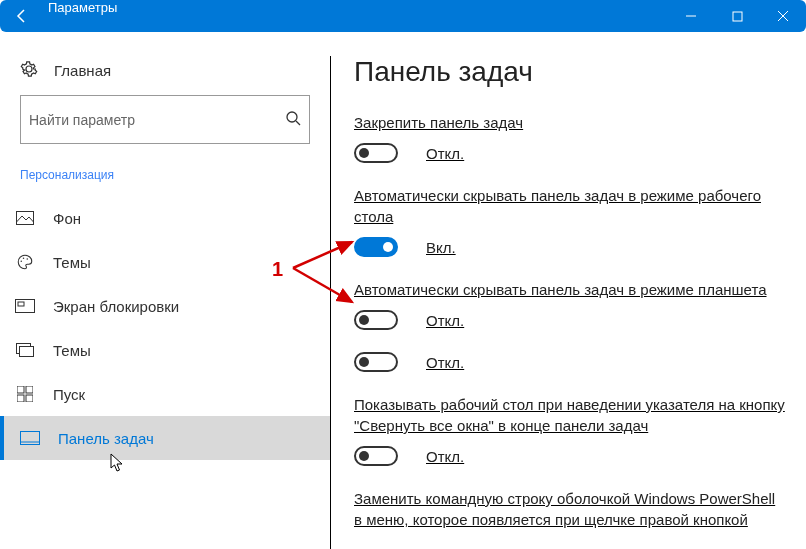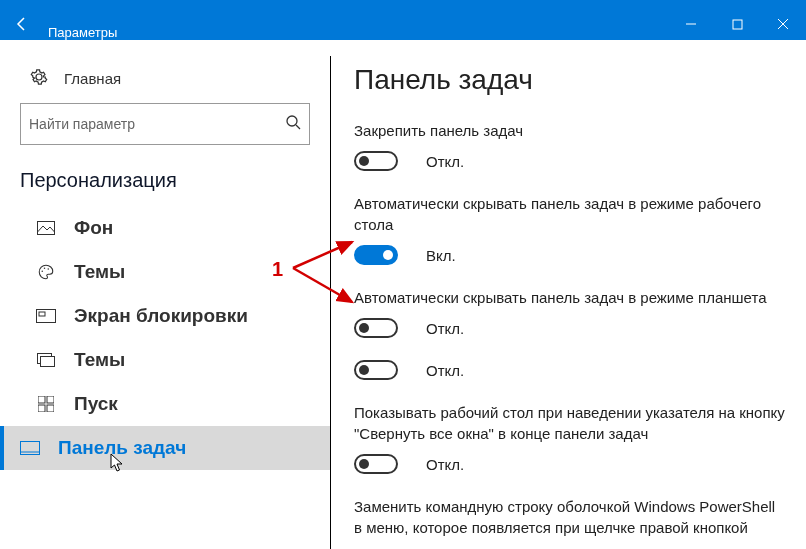--- a/index.html
+++ b/index.html
@@ -1,45 +1,45 @@
 <!DOCTYPE html>
 <html><head>
 <meta charset="utf-8">
 <style>
 * { box-sizing: border-box; margin: 0; padding: 0; font-family: "Segoe UI", Arial, sans-serif; }
 body { width: 806px; height: 549px; background: #fff; overflow: hidden; position: relative; }
 
-.titlebar { height: 40px; background: #0078d7; color: #fff; display: flex; align-items: flex-end; }
+.titlebar { height: 32px; background: #0078d7; color: #fff; display: flex; align-items: flex-start; border-radius: 6px; }
 .titlebar .back { width: 44px; height: 32px; display:flex; align-items:center; justify-content:center; font-size:16px; }
 .titlebar .title { font-size: 13px; padding-left: 4px; flex: 1; }
 .titlebar .winbtn { width: 46px; height: 32px; display:flex; align-items:center; justify-content:center; font-size:12px; }
 .titlebar .winbtn svg { stroke: #fff; }
 
 .content { display:flex; height: calc(100% - 32px); }
 .sidebar { width: 330px; padding: 20px 0 0 0; }
 .main { flex:1; padding: 24px 20px 0 24px; position: relative; }
 .divider { position:absolute; left: 330px; top: 56px; bottom: 0; width:1px; background:#000; }
 
-.home-row { display:flex; align-items:center; padding: 8px 20px 14px 20px; font-size: 15px; color: #323232; margin-left: 10px; }
+.home-row { display:flex; align-items:center; padding: 8px 20px 14px 20px; font-size: 15px; color: #323232; }
 .home-row .gear { margin-right: 16px; }
 
-.searchbox { margin: 0 20px 24px 20px; border:1px solid #999; height: 42px; display:flex; align-items:center; padding: 0 8px; }
+.searchbox { margin: 0 20px 24px 20px; border:1px solid #999; height: 49px; display:flex; align-items:center; padding: 0 8px; }
 .searchbox input { border:none; outline:none; flex:1; font-size:14px; color:#555; }
 .searchbox input::placeholder { color:#666; }
 .searchbox .sicon { color:#333; }
 
-.section-label { padding: 0 20px 14px 20px; font-size: 20px; color:#0f172a; }
-
-.nav-item { display:flex; align-items:center; height: 44px; padding: 0 36px; font-size: 19px; color:#323232; cursor:default;font-weight:bold; }
+.section-label { padding: 0 20px 14px 20px; font-size: 12px; color:#3b82f6; }
+
+.nav-item { display:flex; align-items:center; height: 44px; padding: 0 15px; font-size: 15px; color:#323232; cursor:default; }
 .nav-item .nicon { width: 20px; margin-right: 18px; display:flex; align-items:center; justify-content:center; }
 .nav-item.selected { background:#d9d9d9; color:#0078d7; border-left: 4px solid #0078d7; padding-left:16px; }
 
 .page-title { font-size: 28px; font-weight: 300; color:#222; margin-bottom: 24px; }
 
-.setting { margin-bottom: 22px; }
+.setting { margin-bottom: 22px; text-decoration: underline; }
 .setting-label { font-size: 15px; color:#222; margin-bottom: 10px; line-height:1.4; }
 .toggle-row { display:flex; align-items:center; gap: 12px; }
 .toggle { width: 44px; height: 20px; border: 2px solid #333; border-radius: 10px; position:relative; background:#fff; }
 .toggle .knob { position:absolute; width:10px; height:10px; background:#333; border-radius:50%; top:3px; left:3px; }
 .toggle.on { background:#0078d7; border-color:#0078d7; }
 .toggle.on .knob { background:#fff; left:auto; right:3px; }
 .toggle-text { font-size:15px; color:#222;margin-left:16px; }
 
 .annotation-1 { position:absolute; left:272px; top:258px; color:#d20000; font-weight:bold; font-size:20px; }
 .arrows { position:absolute; left:290px; top:228px; pointer-events:none; }

